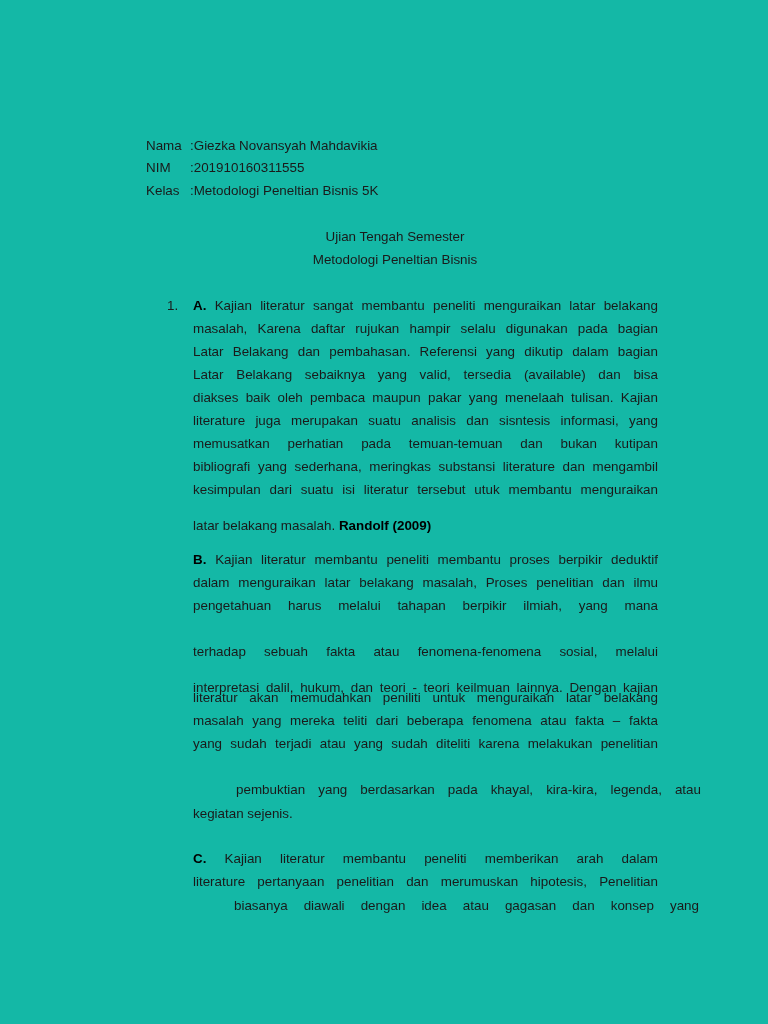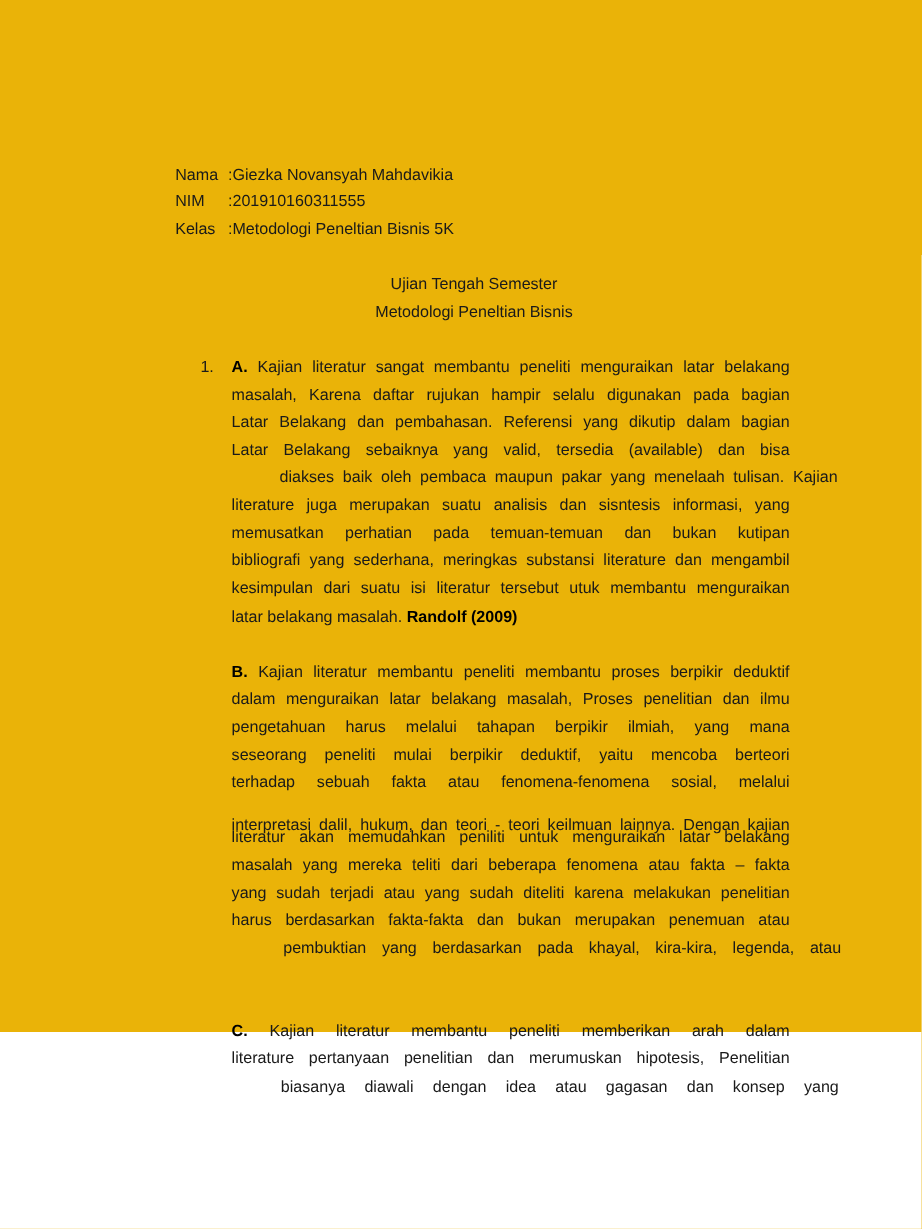--- a/index.html
+++ b/index.html
@@ -1,20 +1,20 @@
 <!DOCTYPE html>
 <html><head>
 <meta charset="utf-8">
 <style>
   html, body { margin: 0; padding: 0; }
   body {
     width: 768px; height: 1024px; background: #ffffff; position: relative; overflow: hidden;
     font-family: "Liberation Sans", sans-serif; color: #1a1a1a; font-size: 13.4px;
   }
-  .page { position: absolute; left: 0; top: 0; width: 768px; height: 860px; background: #eab308; }
+  .page { position: absolute; left: 0; top: 0; width: 768px; height: 1024px; background: #14b8a6; }
   .hdr { position: absolute; left: 146px; height: 20px; line-height: 20px; white-space: nowrap; }
   .hdr .lbl { display: inline-block; width: 44px; }
   .title { position: absolute; left: 0; width: 790px; text-align: center; height: 20px; line-height: 20px; white-space: nowrap; }
   .num { position: absolute; left: 167px; height: 20px; line-height: 20px; }
   .line {
     position: absolute; left: 193px; width: 465px; height: 20px; line-height: 20px;
     text-align: justify; text-align-last: justify; white-space: nowrap; overflow: visible;
   }
   .line.last { text-align-last: left; }
   b { font-weight: bold; color: #000; }
@@ -36,36 +36,35 @@
 
   <div class="title" style="top:227px">Ujian Tengah Semester</div>
   <div class="title" style="top:250px">Metodologi Peneltian Bisnis</div>
 
   <div class="num" style="top:296px">1.</div>
 
   <div class="line" style="top: 296px; white-space: nowrap; word-spacing: 4.52734px;"><b>A.</b> <span>Kajian literatur sangat membantu peneliti menguraikan latar belakang</span></div>
   <div class="line" style="top: 319px; white-space: nowrap; word-spacing: 6.48047px;">masalah, Karena  daftar rujukan  hampir selalu digunakan pada bagian</div>
   <div class="line" style="top: 342px; white-space: nowrap; word-spacing: 5.45508px;">Latar Belakang dan pembahasan. Referensi yang dikutip dalam bagian</div>
   <div class="line" style="top: 365px; white-space: nowrap; word-spacing: 8.99414px;">Latar Belakang sebaiknya yang valid, tersedia (available) dan bisa</div>
-  <div class="line" style="top: 388px; white-space: nowrap; word-spacing: 3.52778px; margin-left: 40px;">diakses baik oleh pembaca maupun pakar yang menelaah tulisan. Kajian</div>
+  <div class="line" style="top: 388px; white-space: nowrap; word-spacing: 3.52778px;">diakses baik oleh pembaca maupun pakar yang menelaah tulisan. Kajian</div>
   <div class="line" style="top: 411px; white-space: nowrap; word-spacing: 6.58008px;">literature juga merupakan suatu analisis dan sisntesis informasi, yang</div>
   <div class="line" style="top: 434px; white-space: nowrap; word-spacing: 14.099px;">memusatkan perhatian pada temuan-temuan dan bukan kutipan</div>
   <div class="line" style="top: 457px; white-space: nowrap; word-spacing: 3.90179px;">bibliografi yang sederhana, meringkas substansi literature dan mengambil</div>
   <div class="line" style="top: 480px; white-space: nowrap; word-spacing: 5.0918px;">kesimpulan dari suatu isi literatur tersebut utuk membantu menguraikan</div>
-  <div class="line last" style="top:504px"><span>latar belakang masalah.</span> <b>Randolf (2009)</b></div>
+  <div class="line last" style="top:516px"><span>latar belakang masalah.</span> <b>Randolf (2009)</b></div>
 
   <div class="line" style="top: 550px; white-space: nowrap; word-spacing: 4.99609px;"><b>B.</b> <span>Kajian literatur membantu peneliti membantu proses berpikir deduktif</span></div>
   <div class="line" style="top: 596px; white-space: nowrap; word-spacing: 13.0424px;">pengetahuan harus melalui tahapan berpikir ilmiah, yang mana</div>
   <div class="line" style="top: 573px; white-space: nowrap; word-spacing: 5.08789px;">dalam menguraikan latar belakang masalah, Proses penelitian dan ilmu</div>
-  <div class="line" style="top: 619px; white-space: nowrap; word-spacing: 11.2411px;">seseorang peneliti mulai berpikir deduktif, yaitu mencoba berteori</div>
   <div class="line" style="top: 642px; white-space: nowrap; word-spacing: 14.4714px;">terhadap sebuah fakta atau fenomena-fenomena sosial, melalui</div>
   <div class="line" style="top: 678px; white-space: nowrap; word-spacing: 2.95625px;">interpretasi dalil, hukum, dan teori - teori keilmuan lainnya. Dengan kajian</div>
   <div class="line" style="top: 688px; white-space: nowrap; word-spacing: 7.94196px;">literatur akan memudahkan peniliti untuk menguraikan latar belakang</div>
   <div class="line" style="top: 711px; white-space: nowrap; word-spacing: 4.9625px;">masalah yang mereka teliti dari beberapa fenomena atau fakta – fakta</div>
   <div class="line" style="top: 734px; white-space: nowrap; word-spacing: 4.5191px;">yang sudah terjadi atau yang sudah diteliti karena melakukan penelitian</div>
-  <div class="line" style="top: 757px; white-space: nowrap; word-spacing: 7.6183px;">harus berdasarkan fakta-fakta dan bukan merupakan penemuan atau</div>
   <div class="line" style="top: 780px; white-space: nowrap; word-spacing: 9.32143px; padding-left: 43px;">pembuktian yang berdasarkan pada khayal, kira-kira, legenda, atau</div>
+  <div class="line last" style="top:804px">kegiatan sejenis.</div>
 
   <div class="line" style="top: 849px; white-space: nowrap; word-spacing: 14.4308px;"><b>C.</b> <span>Kajian literatur membantu peneliti memberikan arah dalam</span></div>
   <div class="line" style="top: 872px; white-space: nowrap; word-spacing: 4.30469px;">literature pertanyaan penelitian dan merumuskan hipotesis, Penelitian</div>
   <div class="line" style="top: 896px; white-space: nowrap; word-spacing: 12.3359px; padding-left: 41px;">biasanya diawali dengan idea atau gagasan dan konsep yang</div>
 
 </div>
 
 </body></html>

